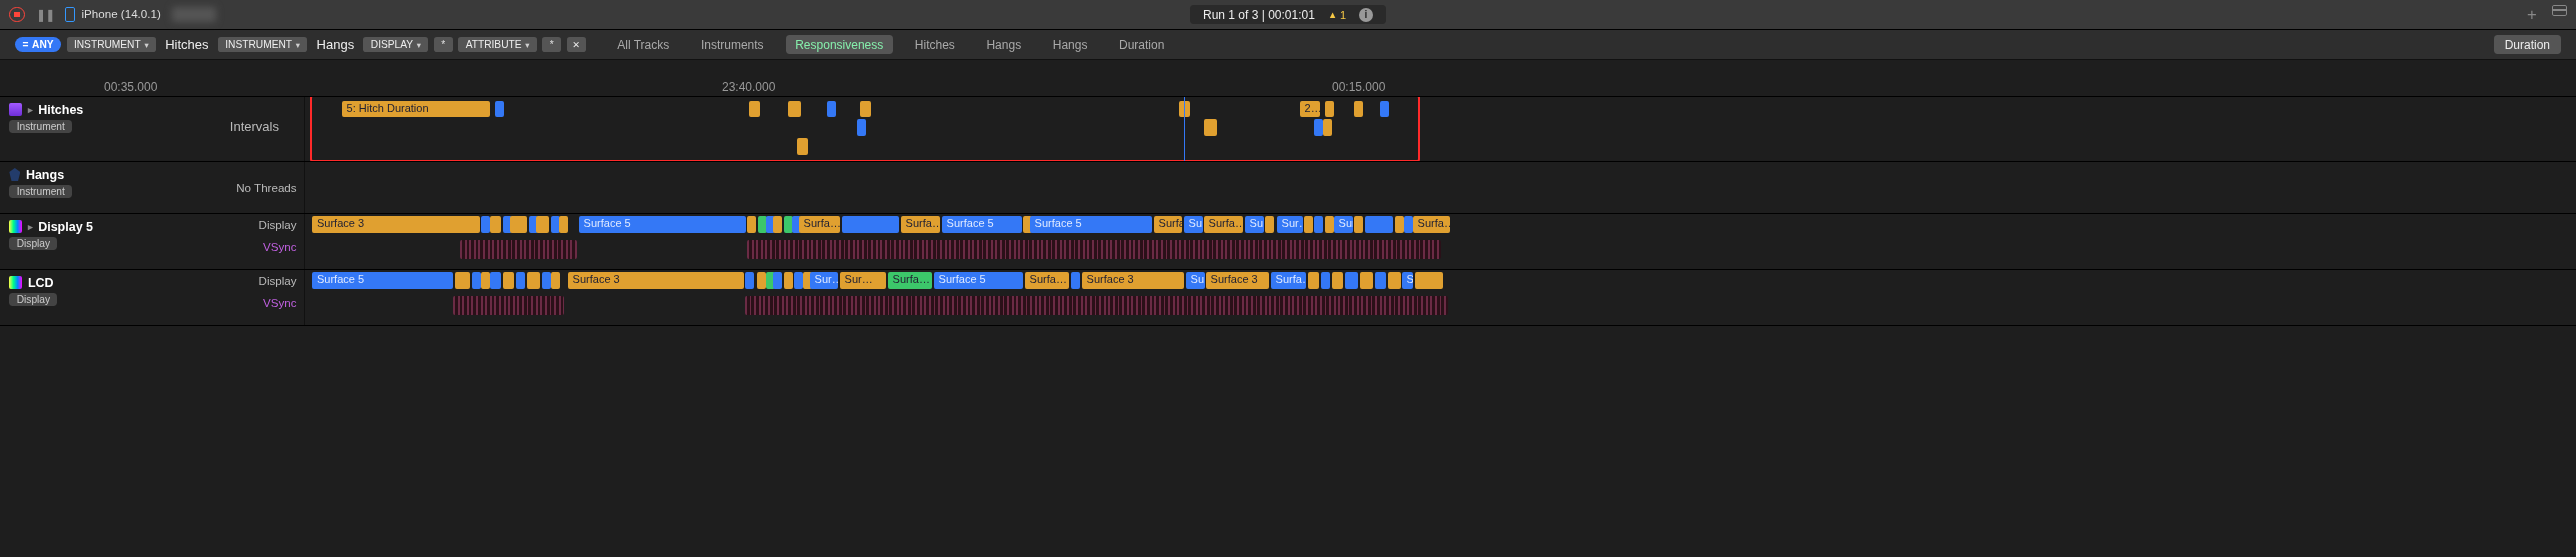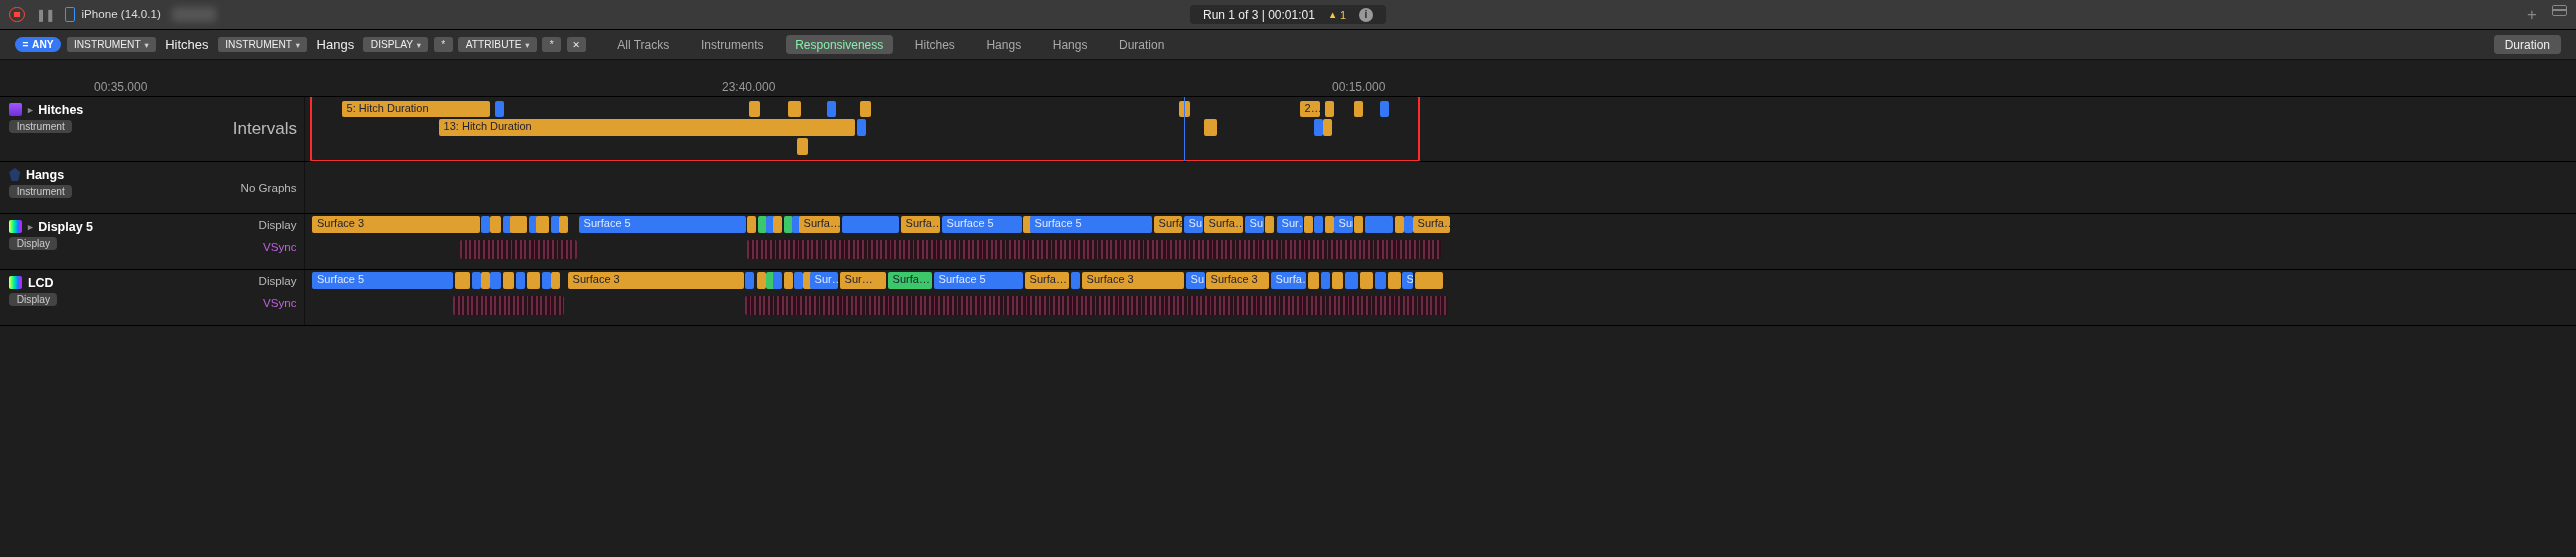--- a/index.html
+++ b/index.html
@@ -124,69 +124,68 @@
     <span class="tab">Hangs</span>
     <span class="tab">Duration</span>
   </div>
 
   <span class="dup-btn">Duration</span>
 </div>
 
 <div class="timeline">
 
   <div class="ruler">
-    <span class="tick" style="left:94px">00:35.000</span>
+    <span class="tick" style="left:104px">00:35.000</span>
     <span class="tick" style="left:722px">23:40.000</span>
     <span class="tick" style="left:1332px">00:15.000</span>
   </div>
 
   <div class="row tall">
     <div class="row-head">
       <div class="row-title">
         <span class="row-ic ic-hitch"></span>
         <span class="disclosure"></span>
         <span>Hitches</span>
       </div>
       <span class="badge">Instrument</span>
-      <span style="position:absolute; right:7px; top:22px; color:#bbb; font-size:17px">Intervals</span>
+      <span style="position:absolute; right:25px; top:22px; color:#bbb; font-size:13px">Intervals</span>
     </div>
     <div class="row-body">
       <div class="highlight-box" style="left:4.6px; top:-1.9px; width:1110px; height:67px;"></div>
       <div class="playhead" style="left:879px"></div>
 
       <div class="bar orange" style="left:37px; top:3.7px; width:148px">5: Hitch Duration</div>
       <div class="bar blue" style="left:190px; top:3.7px; width:7.4px"></div>
       <div class="bar orange" style="left:444px; top:3.7px; width:11px"></div>
       <div class="bar orange" style="left:483px; top:3.7px; width:13px"></div>
       <div class="bar blue" style="left:522px; top:3.7px; width:7.4px"></div>
       <div class="bar orange" style="left:555px; top:3.7px; width:11px"></div>
       <div class="bar orange" style="left:874px; top:3.7px; width:11px"></div>
       <div class="bar orange" style="left:995px; top:3.7px; width:20.4px">2…</div>
       <div class="bar orange" style="left:1020px; top:3.7px; width:9.3px"></div>
       <div class="bar orange" style="left:1049px; top:3.7px; width:9.3px"></div>
       <div class="bar blue" style="left:1075px; top:3.7px; width:5.6px"></div>
 
-      <div class="bar orange" style="left:134px; top:22px; width:416px">13: Hitch Duration</div>
       <div class="bar blue" style="left:552px; top:22px; width:5.6px"></div>
       <div class="bar orange" style="left:899px; top:22px; width:13px"></div>
       <div class="bar blue" style="left:1009px; top:22px; width:5.6px"></div>
       <div class="bar orange" style="left:1018px; top:22px; width:7.4px"></div>
 
       <div class="bar orange" style="left:492px; top:41px; width:11px"></div>
     </div>
   </div>
 
   <div class="row" style="min-height:52px">
     <div class="row-head">
       <div class="row-title">
         <span class="row-ic ic-hang"></span>
         <span>Hangs</span>
       </div>
       <span class="badge">Instrument</span>
-      <span style="position:absolute; right:7.4px; top:18.5px; color:#bbb; font-size:11.6px">No Graphs</span>
+      <span style="position:absolute; right:7.4px; top:18.5px; color:#bbb; font-size:11.6px">No Threads</span>
     </div>
     <div class="row-body"></div>
   </div>
 
   <div class="row" style="min-height:56px">
     <div class="row-head" style="position:relative">
       <div class="row-title">
         <span class="row-ic ic-disp"></span>
         <span class="disclosure"></span>
         <span>Display 5</span>

